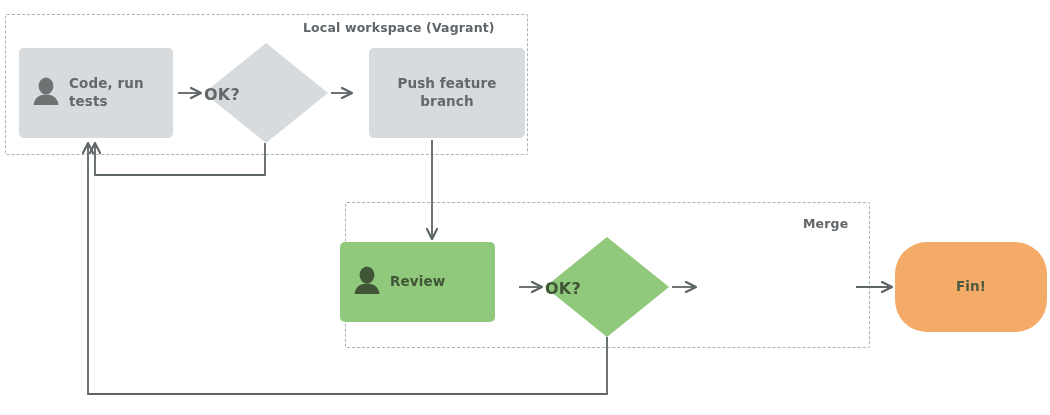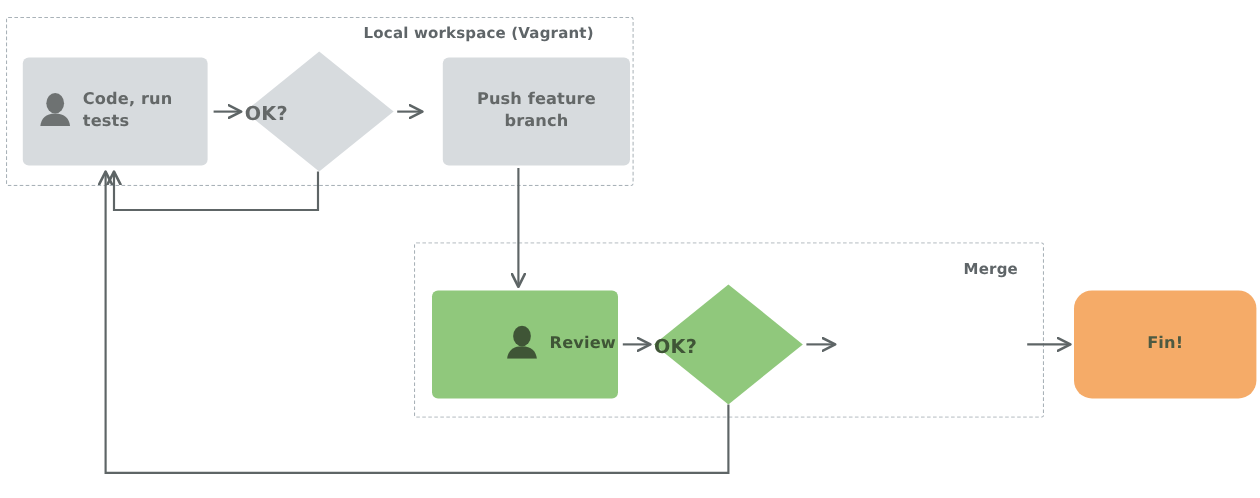--- a/index.html
+++ b/index.html
@@ -42,21 +42,21 @@
     border-radius: 5px;
     color: #646868;
   }
   .rect-green {
     background: #90c87c;
     border-radius: 5px;
     color: #3f5536;
   }
   .rect-orange {
     background: #f5ab68;
-    border-radius: 15px;
+    border-radius: 32px;
     color: #4d5a42;
   }
   .with-icon {
     justify-content: flex-start;
   }
   .person-icon {
     flex: 0 0 auto;
     margin-left: 14px;
     margin-right: 10px;
   }
@@ -153,21 +153,21 @@
     </span>
     <span class="node-label" style="text-align:left;">Code, run
 tests</span>
   </div>
 
   <div class="node rect-gray" style="left:355px; top:48px; width:156px; height:90px;margin-left:14px;">
     <span class="node-label">Push feature
 branch</span>
   </div>
 
-  <div class="node rect-green with-icon" style="left:360px; top:242px; width:155px; height:90px;padding-left:48px;">
+  <div class="node rect-green with-icon" style="left:340px; top:242px; width:155px; height:80px;">
     <span class="person-icon">
       <svg width="26" height="28" viewBox="0 0 26 28" xmlns="http://www.w3.org/2000/svg">
         <ellipse cx="13" cy="9" rx="7.4" ry="8.6" fill="#3f5536"></ellipse>
         <path d="M 13 17.5 C 5.2 17.5 1.2 21.8 0.6 28 L 25.4 28 C 24.8 21.8 20.8 17.5 13 17.5 Z" fill="#3f5536"></path>
       </svg>
     </span>
     <span class="node-label" style="text-align:left;">Review</span>
   </div>
 
 

